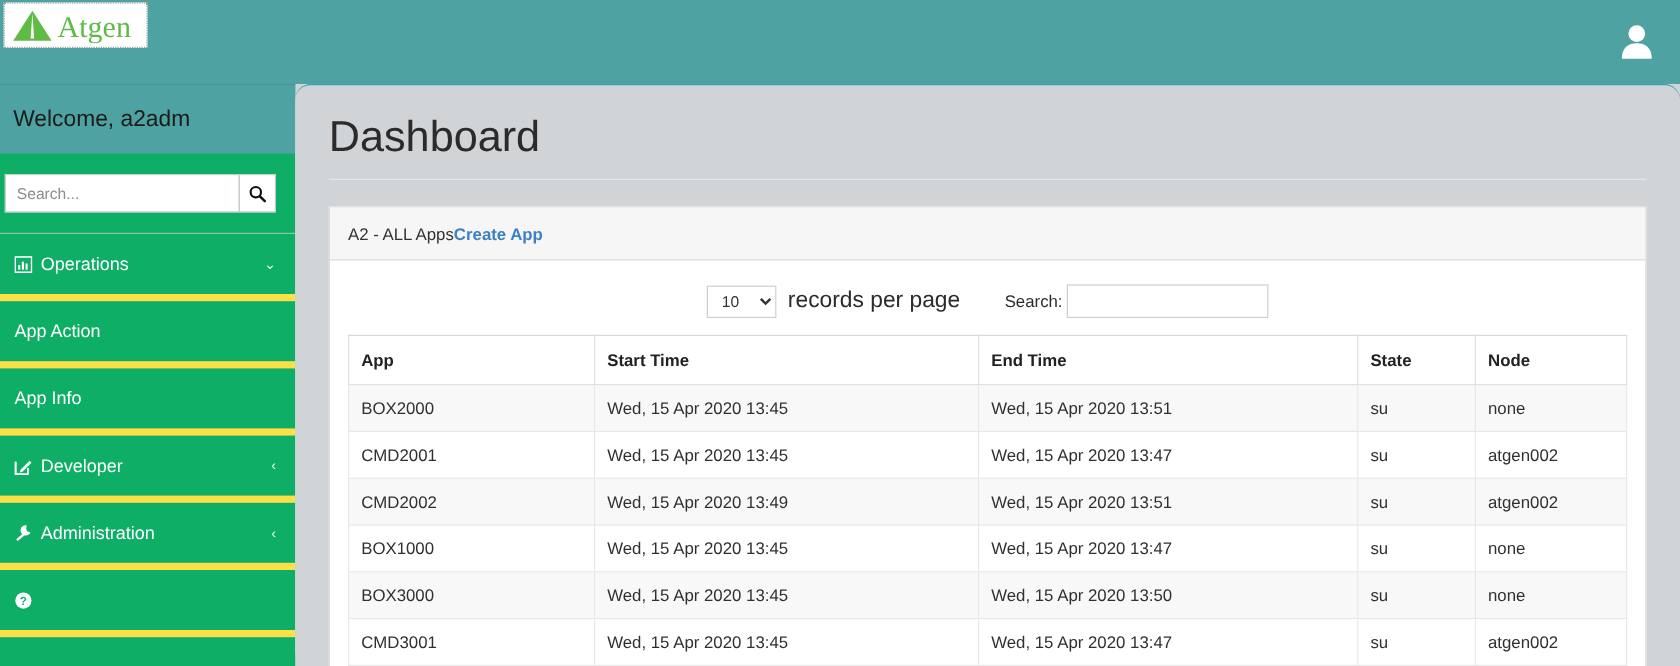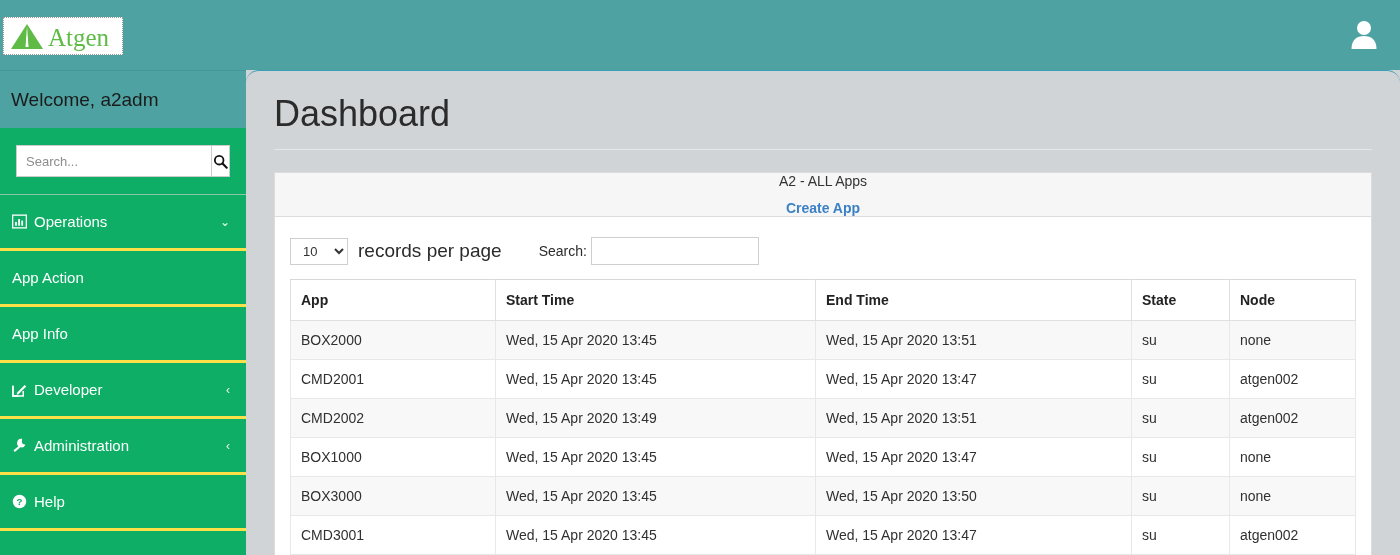--- a/index.html
+++ b/index.html
@@ -10,21 +10,21 @@
     background: #d1d4d7;
   }
   .app { position: relative; width: 1400px; height: 555px; }
 
   
   .topbar {
     position: absolute; top: 0; left: 0; width: 1400px; height: 70px;
     background: #4ea3a2;
   }
   .logo-box {
-    position: absolute; top: 17px; left: 3px;
+    position: absolute; top: 2px; left: 3px;
     width: 120px; height: 38px;
     background: #ffffff;
     border: 1px dotted #9a9a9a;
     display: flex; align-items: center; justify-content: center;
     overflow: hidden;
   }
   .logo-svg { display: block; }
   .avatar-btn {
     position: absolute; top: 8px; right: 10px;
     width: 52px; height: 52px;
@@ -39,21 +39,21 @@
     background: #0fae66;
   }
   .welcome {
     height: 58px; background: #4ea3a2;
     display: flex; align-items: center;
     padding-left: 11px;
     color: #1b1b1b; font-size: 19px;
     border-top: 1px solid #44989a;
   }
   .search-wrap {
-    padding: 17px 16px 17px 16px;
+    padding: 17px 16px 17px 4px;
     display: flex;
   }
   .search-input {
     flex: 1; height: 32px;
     border: 1px solid #ccc; border-right: none;
     background: #fff; padding: 0 9px;
     font-size: 13px; color: #555;
     font-family: "Liberation Sans", sans-serif;
     outline: none;
   }
@@ -63,21 +63,21 @@
     background: #fff; border: 1px solid #ccc;
     display: flex; align-items: center; justify-content: center;
     cursor: pointer;
   }
   .nav { border-top: 1px solid #8cc4a8; }
   .nav-item {
     height: 56px;
     display: flex; align-items: center;
     padding: 0 16px 0 12px;
     color: #ffffff; font-size: 15px;
-    border-bottom: 3px solid #fde047;
+    border-bottom: 6px solid #fde047;
     cursor: pointer;
     position: relative;
   }
   .nav-item .ico { margin-right: 7px; display: flex; align-items: center; }
   .nav-item .lbl { flex: 1; }
   .nav-item .caret { font-size: 12px; color: #eafaf1; }
   .nav-item.sub { padding-left: 12px; }
   .nav-tail { height: 56px; border-bottom: 1px solid #8cc4a8; }
 
   
@@ -96,33 +96,32 @@
   }
   .panel {
     margin-top: 22px;
     background: #ffffff;
     border: 1px solid #dcdcdc;
   }
   .panel-head {
     background: #f6f6f6;
     border-bottom: 1px solid #dcdcdc;
     height: 44px;
-    display: flex; align-items: center; justify-content: space-between;
+    display: flex; align-items: center; 
     padding: 0 15px;
-    flex-direction: column;
   }
   .panel-head .ttl { font-size: 14px; color: #333; }
   .create-link {
     font-size: 14px; font-weight: bold; color: #3c81c4;
     text-decoration: none; cursor: pointer;
   }
   .panel-body { padding: 14px 15px 0 15px; }
 
   .table-controls {
-    display: flex; align-items: center; justify-content: flex-start;
+    display: flex; align-items: center; justify-content: center;
     height: 40px;
   }
   .len-box { display: flex; align-items: center; }
   .len-select {
     width: 58px; height: 27px;
     font-size: 13px; color: #333;
     border: 1px solid #cfcfcf; background: #fff;
     padding-left: 8px;
     font-family: "Liberation Sans", sans-serif;
   }
@@ -245,21 +244,20 @@
         <span class="caret">‹</span>
       </div>
 
       <div class="nav-item">
         <span class="ico">
           <svg width="15" height="15" viewBox="0 0 16 16">
             <circle cx="8" cy="8" r="7.2" fill="#fff"></circle>
             <text x="8" y="12" font-family="Liberation Sans, sans-serif" font-size="10.5" font-weight="bold" fill="#0fae66" text-anchor="middle">?</text>
           </svg>
         </span>
-        <span class="lbl">Help</span>
       </div>
 
       <div class="nav-tail"></div>
     </div>
   </div>
 
   <div class="main">
 
     <h1 class="page-title">Dashboard</h1>
 

